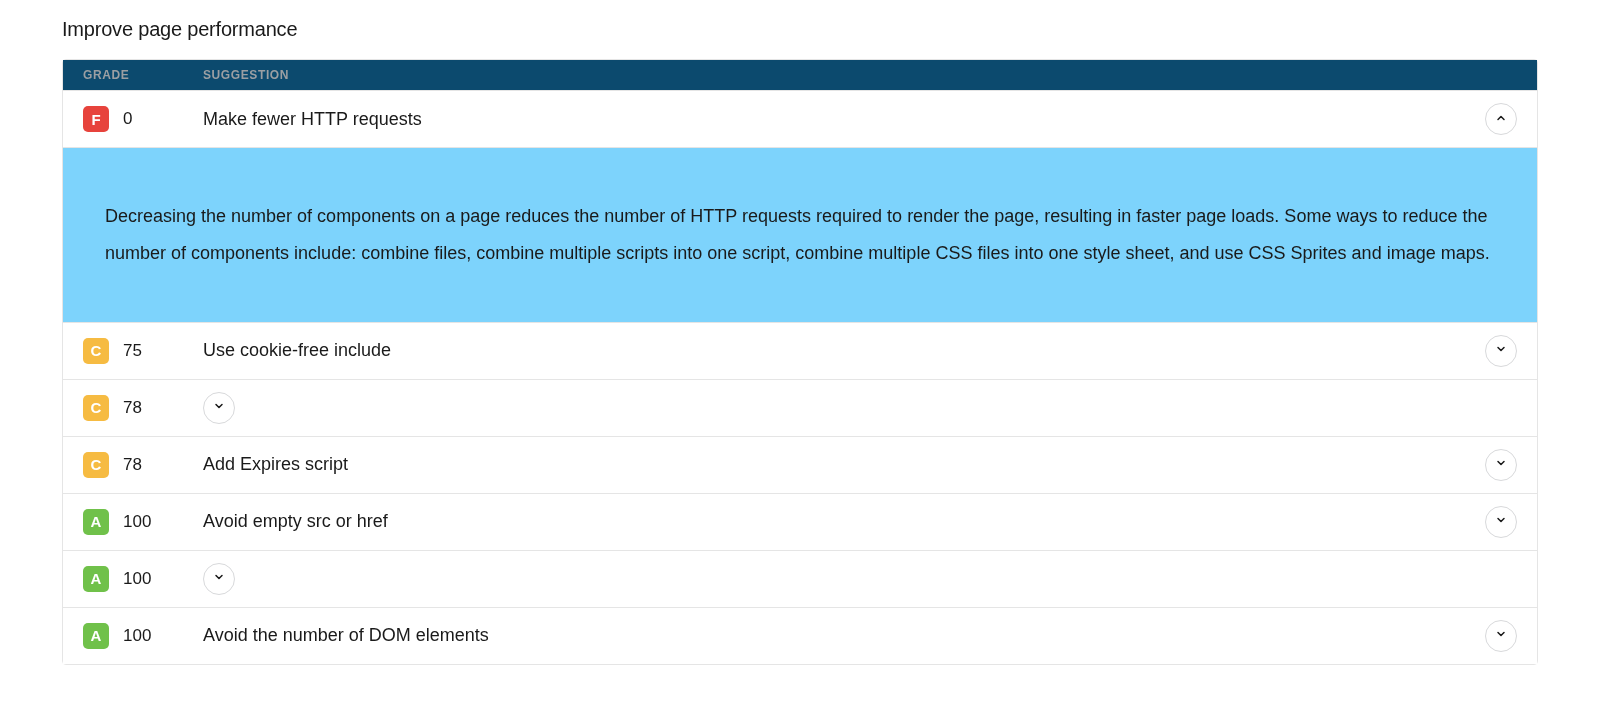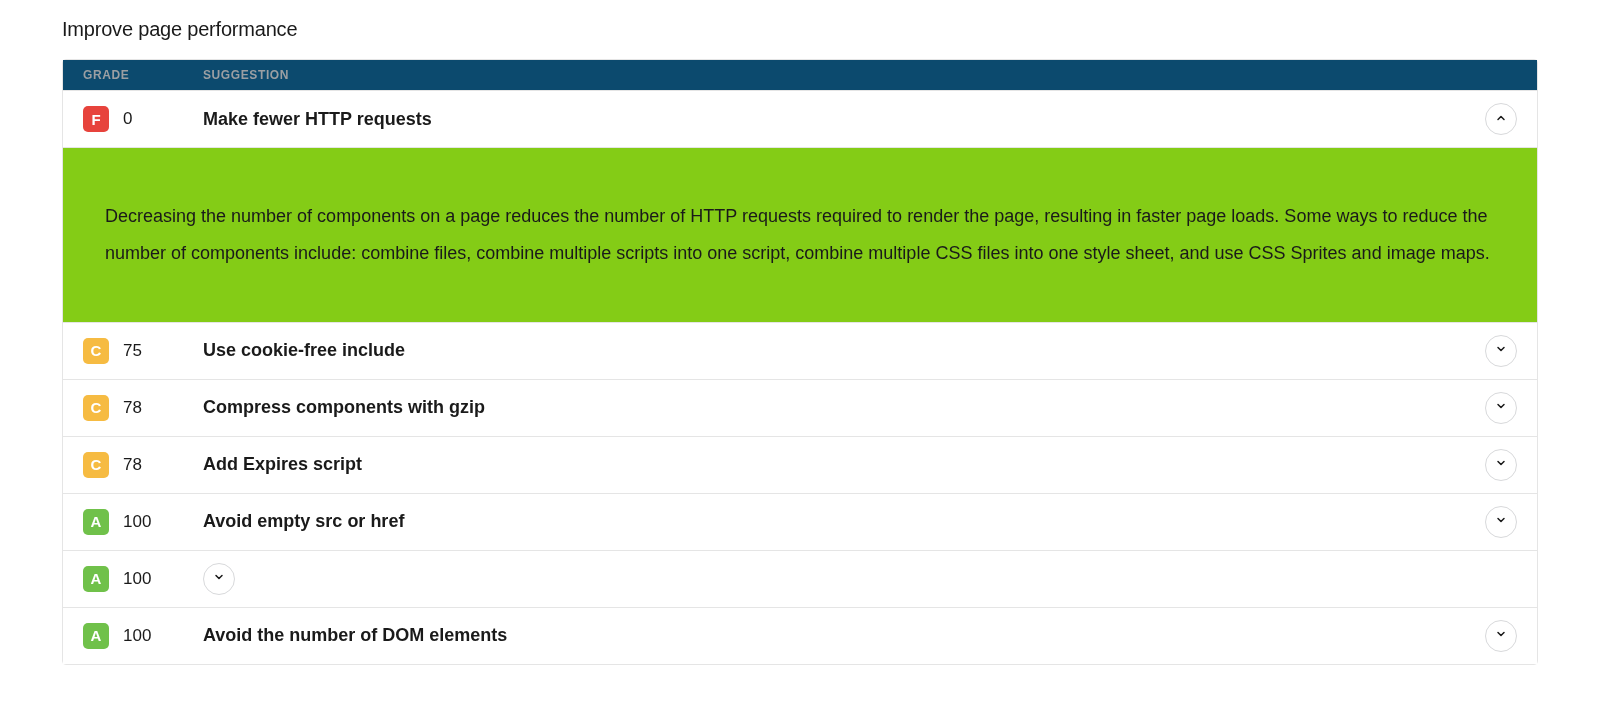--- a/index.html
+++ b/index.html
@@ -79,21 +79,20 @@
     .badge-C { background: #f6bb42; }
     .badge-A { background: #70c14a; }
     .score {
       font-size: 17px;
       color: #1a1a1a;
     }
     .suggestion-text {
       flex: 1 1 auto;
       font-size: 18px;
       color: #1a1a1a;
-      font-weight: bold;
     }
     .chevron-btn {
       width: 32px;
       height: 32px;
       border-radius: 50%;
       border: 1.5px solid #d8d9db;
       background: #fff;
       display: inline-flex;
       align-items: center;
       justify-content: center;
@@ -103,21 +102,21 @@
     .chevron-btn svg {
       width: 12px;
       height: 12px;
     }
     .expanded-body {
       padding: 50px 42px 50px 42px;
       font-size: 18px;
       line-height: 2.05;
       color: #1a1a1a;
       border-bottom: 1px solid #e5e5e5;
-      background: #84cc16;
+      background: #7dd3fc;
     }
   </style>
 </head>
 <body>
 
 <h2 class="page-title">Improve page performance</h2>
 
 <div class="panel">
 
   <div class="header-row">
@@ -149,21 +148,20 @@
           <span><svg viewBox="0 0 24 24" fill="none" stroke="#1a1a1a" stroke-width="3" stroke-linecap="round" stroke-linejoin="round">
               <polyline points="6 9 12 15 18 9"></polyline>
             </svg></span>
         </button>
       </div>
       <div class="row">
         <div class="grade-block">
           <span class="badge badge-C">C</span>
           <span class="score">78</span>
         </div>
-        <div class="suggestion-text">Compress components with gzip</div>
         <button class="chevron-btn">
           <span><svg viewBox="0 0 24 24" fill="none" stroke="#1a1a1a" stroke-width="3" stroke-linecap="round" stroke-linejoin="round">
               <polyline points="6 9 12 15 18 9"></polyline>
             </svg></span>
         </button>
       </div>
       <div class="row">
         <div class="grade-block">
           <span class="badge badge-C">C</span>
           <span class="score">78</span>

